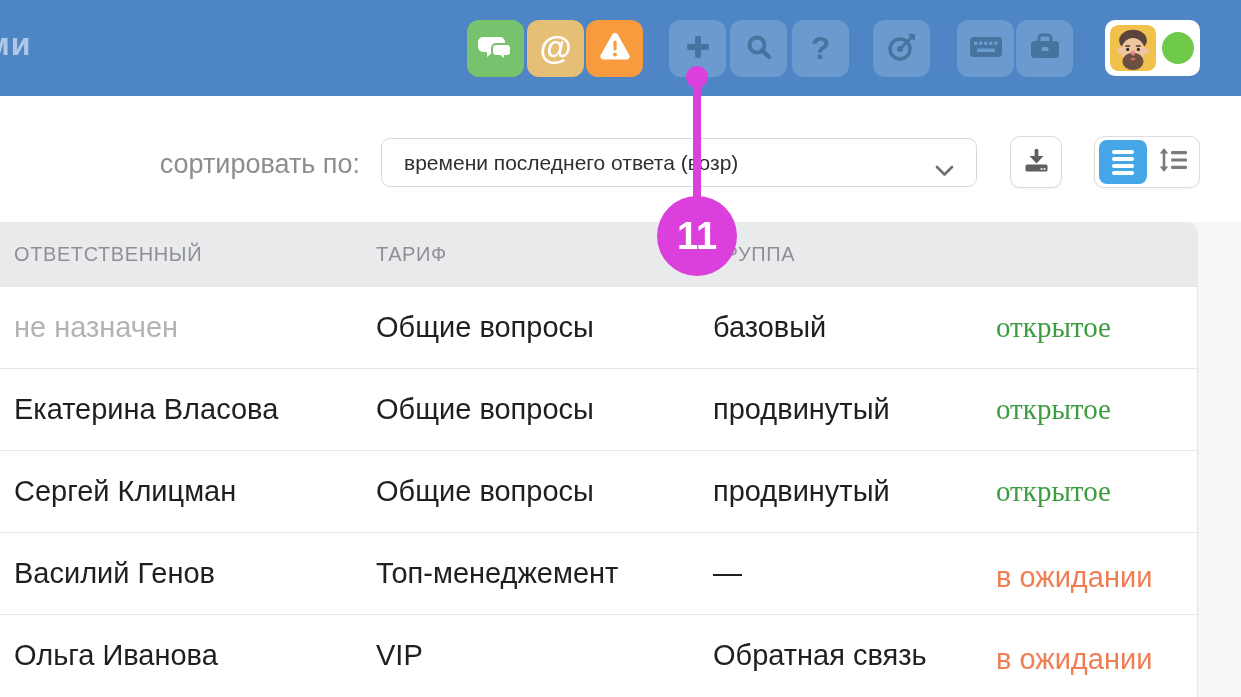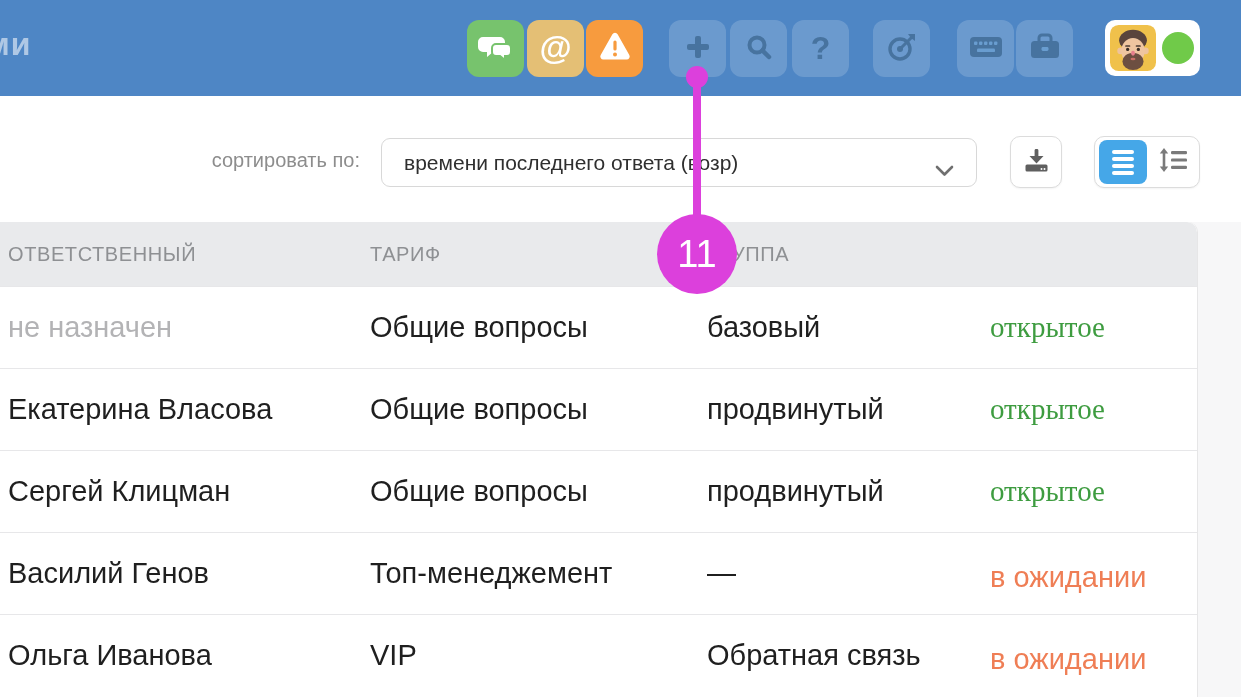--- a/index.html
+++ b/index.html
@@ -20,21 +20,21 @@
   .glyph-q  { font-size:32px; font-weight:700; }
   .avatar-box { position:absolute; left:1105px; top:20px; width:95px; height:56px;
     background:#ffffff; border-radius:10px; cursor:pointer; }
   .avatar-box svg.face { position:absolute; left:5px; top:5px; }
   .status-dot { position:absolute; left:57px; top:12px; width:32px; height:32px;
     border-radius:50%; background:#70ca49; }
 
   
   .toolbar { position:relative; width:100%; height:126px; background:#ffffff; }
   .sort-label { position:absolute; left:0; top:53px; width:360px; text-align:right;
-    font-size:20px; color:#8d8d8d; }
+    font-size:27px; color:#8d8d8d; }
   .sort-select { position:absolute; left:381px; top:42px; width:596px; height:49px;
     background:#fff; border:1px solid #d8d8d8; border-radius:9px; display:flex;
     align-items:center; padding:0 50px 0 22px; font-size:21px; color:#2f2f2f; cursor:pointer; }
   .sort-select .chev { position:absolute; right:22px; top:19px; }
   .tool-btn { position:absolute; top:40px; background:#fff; border:1px solid #dcdcdc;
     border-radius:10px; box-shadow:0 1px 2px rgba(0,0,0,0.05); display:flex;
     align-items:center; justify-content:center; cursor:pointer; }
   .download-btn { left:1010px; width:52px; height:52px; }
   .view-toggle { position:absolute; left:1094px; top:40px; width:106px; height:52px;
     background:#fff; border:1px solid #dcdcdc; border-radius:10px;
@@ -42,36 +42,36 @@
   .seg-list { width:48px; height:44px; margin-left:4px; background:#45a7e8; border-radius:8px;
     display:flex; flex-direction:column; align-items:center; justify-content:center; gap:3px; cursor:pointer; }
   .seg-list i { display:block; width:22px; height:4px; background:#fff; border-radius:2px; }
   .seg-density { flex:1; display:flex; align-items:center; justify-content:center; cursor:pointer; }
 
   
   .table-wrap { position:relative; width:100%; height:475px; background:#f7f7f8; }
   .card { position:absolute; left:0; top:0; width:1198px; height:475px; background:#fff;
     border-top-right-radius:10px; border-right:1px solid #e6e6e7; overflow:hidden; }
   .grid-row { display:grid; grid-template-columns:362px 337px 283px 1fr; align-items:center;
-    padding-left:8px; }
+    padding-left:14px; }
   .thead { height:64px; background:#e9eaec; border-top-right-radius:10px; }
   .thead span { font-size:20px; color:#8e9093; letter-spacing:0.6px; }
   .trow { height:82px; border-top:1px solid #e7e7e9; font-size:29px; color:#1f1f1f; cursor:pointer; }
   .trow:first-of-type { border-top:none; }
   .muted { color:#b3b3b5; }
   .status-open { color:#3e9c40;font-family:Liberation Serif, serif; }
   .status-pending { color:#ef7e55;margin-top:8px; }
 
   
   .anno { position:absolute; z-index:50; pointer-events:none; }
   .anno-dot { left:686px; top:66px; width:22px; height:22px; border-radius:50%; background:#dc40dc; }
   .anno-line { left:693px; top:75px; width:8px; height:140px; background:#dc40dc; }
-  .anno-circle { left:657px; top:214px; width:80px; height:80px; border-radius:50%;
+  .anno-circle { left:657px; top:196px; width:80px; height:80px; border-radius:50%;
     background:#dc40dc; display:flex; align-items:center; justify-content:center;
-    color:#ffffff; font-size:38px; font-weight:400; }
+    color:#ffffff; font-size:38px; font-weight:700; }
 </style>
 </head>
 <body>
 
 <div class="topbar">
   <span class="partial-title">ми</span>
 
   <div class="hbtn green" style="left:467px">
     <span>
       <svg width="36" height="30" viewBox="0 0 36 30">

